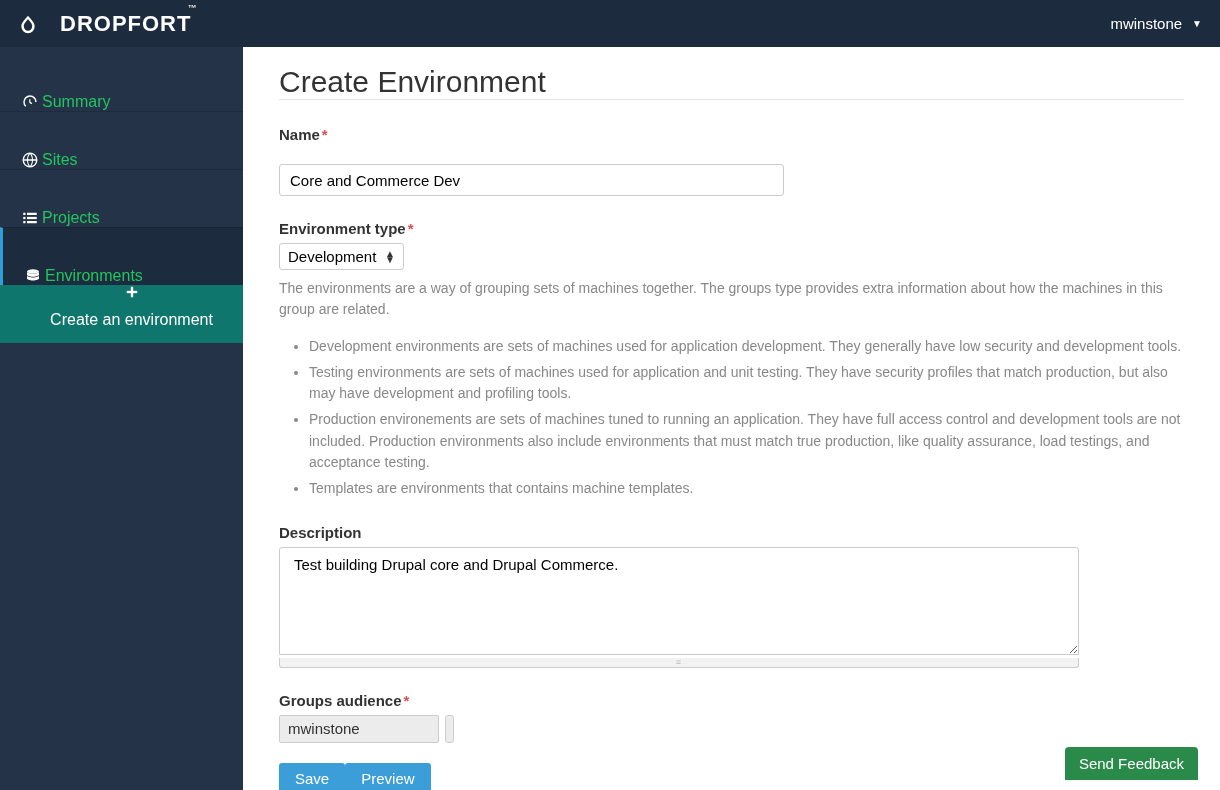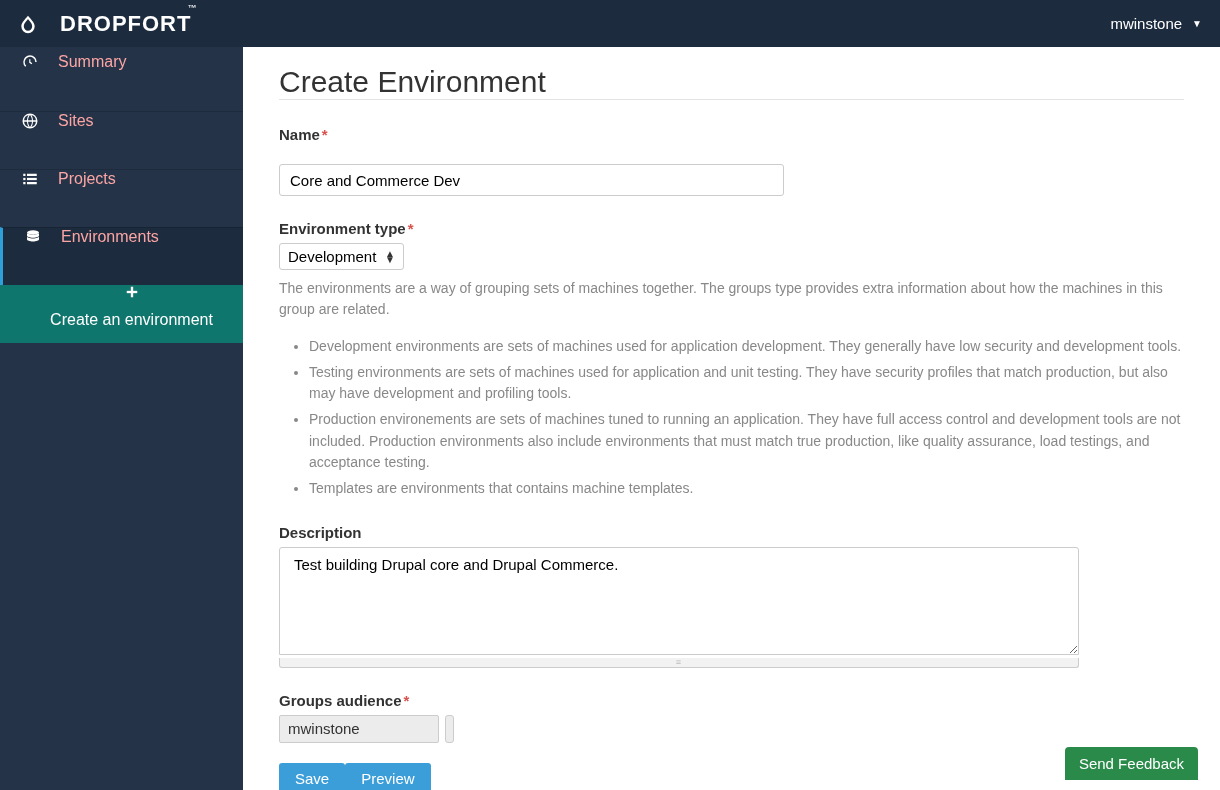--- a/index.html
+++ b/index.html
@@ -13,21 +13,21 @@
   .brand-tm { font-size: 9px; vertical-align: top; position: relative; top: -8px; left: -4px; opacity: .9; }
   .user-menu { display: flex; align-items: center; gap: 10px; cursor: pointer; font-size: 15px; }
   .user-menu .caret { font-size: 10px; }
 
   
   .content-row { flex: 1; display: flex; min-height: 0; }
   .sidebar { width: 243px; background: #243347; color: #fff; flex-shrink: 0; padding-top: 6px; }
   .main { flex: 1; overflow-y: auto; background: #fff; position: relative; }
 
   
-  .nav-item { display: flex; align-items: flex-start; gap: 18px; height: 58px; padding: 0 20px; font-size: 16px; color: #fca5a5; cursor: pointer; border-top: 1px solid rgba(0,0,0,0.15); }
+  .nav-item { display: flex; align-items: flex-end; gap: 2px; height: 58px; padding: 0 20px; font-size: 16px; color: #22c55e; cursor: pointer; border-top: 1px solid rgba(0,0,0,0.15); }
   .nav-item:first-child { border-top: none; }
   .nav-item.active { background: #1c2b3d; border-left: 3px solid #2e9fd8; }
   .nav-sub { display: flex; align-items: center; gap: 12px; height: 58px; padding: 0 20px 0 40px; font-size: 16px; color: #fff; cursor: pointer; background: #0f766e; flex-direction: column; }
   .nav-icon { width: 20px; display: inline-flex; justify-content: center; }
 
   
   .page { padding: 18px 36px 60px 36px; }
   h1.page-title { font-size: 30px; font-weight: 400; color: #333; padding-bottom: 0; border-bottom: 1px solid #e4e4e4; margin-bottom: 26px; }
   .field { margin-bottom: 24px; }
   .field-label { font-weight: 700; font-size: 15px; margin-bottom: 6px; display: block; }

